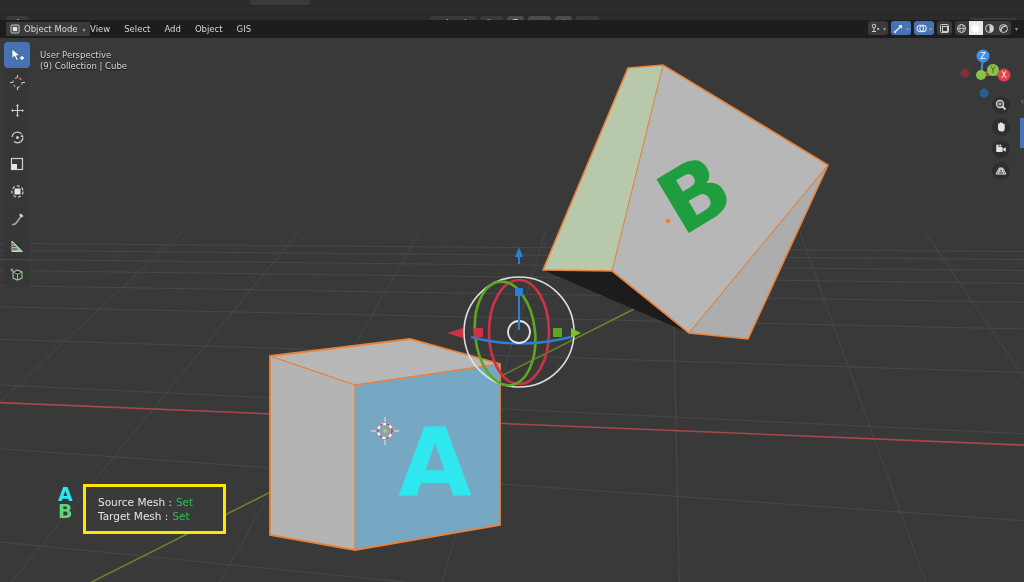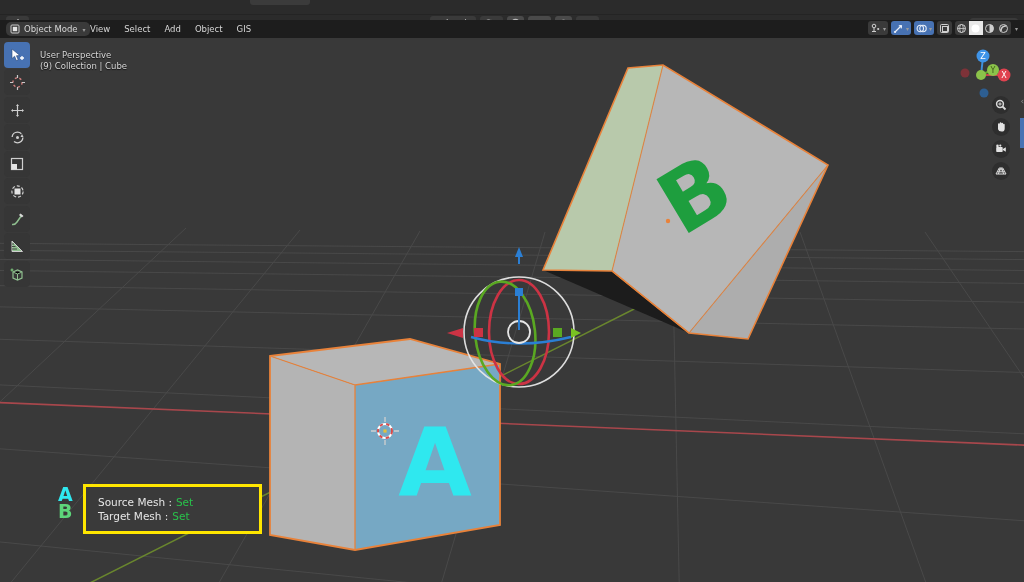--- a/index.html
+++ b/index.html
@@ -36,21 +36,21 @@
   .caret { font-size: 6px; color: #9a9a9a; margin-left: 1px; }
   .icon-sq { width: 11px; height: 11px; display: inline-block; position: relative; }
 
   
   .objhdr {
     position: absolute; left: 0; top: 20px; width: 1024px; height: 18px;
     background: #1d1d1d;
   }
   .mode-btn {
     position: absolute; left: 6px; top: 22px; height: 14px;
-    background: #3a3a3a; border-radius: 5px; display: flex; align-items: center;
+    background: #3a3a3a; border-radius: 0; display: flex; align-items: center;
     padding: 0 4px; gap: 4px; color: #d6d6d6; font-size: 8.5px;
   }
   .menu-row { position: absolute; left: 84px; top: 22px; display: flex; gap: 2px; }
   .menu-item {
     height: 14px; padding: 0 6px; display: flex; align-items: center;
     color: #d6d6d6; font-size: 8.5px; border-radius: 2px;
   }
 
   .opt-btn {
     position: absolute; right: 6px; top: 3px; height: 13px;
@@ -106,21 +106,21 @@
   
   .ab-labels {
     position: absolute; left: 58px; top: 448px;
     display: flex; flex-direction: column; line-height: 17px;
     font-weight: bold; font-size: 19px;
   }
   .lbl-a { color: #2fe8ef; }
   .lbl-b { color: #5dd67a; }
 
   .meshbox {
-    position: absolute; left: 83px; top: 446px; width: 179px; height: 50px;
+    position: absolute; left: 83px; top: 446px; width: 143px; height: 50px;
     background: #3a3a3a; border: 3px solid #ffe600;
     display: flex; flex-direction: column; justify-content: center;
     padding-left: 12px; gap: 2px;
   }
   .mrow { font-size: 10.5px; color: #e6e6e6; white-space: nowrap; display: flex; gap: 4px; }
   .mrow .val { color: #28c24a; font-weight: normal; }
 
   .cn-instr {
     position: absolute; left: 390px; top: 509px;
     color: #ffe600; font-size: 19px; font-weight: bold;

